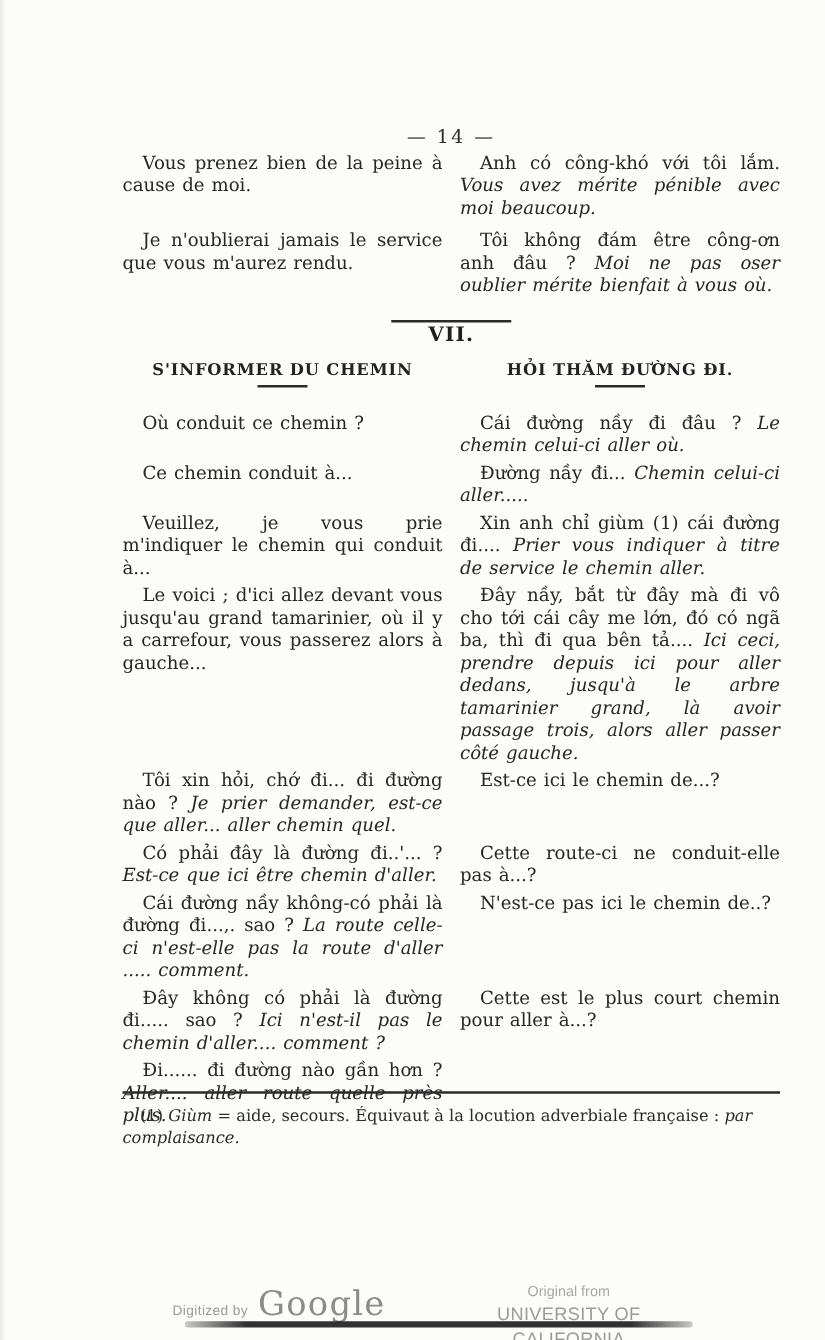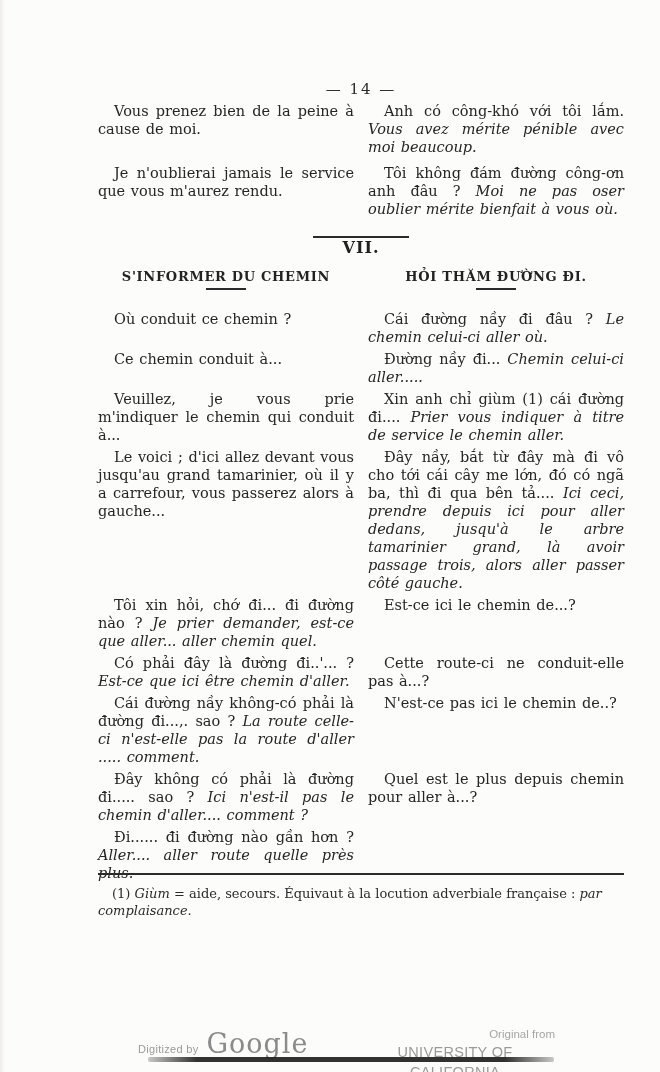--- a/index.html
+++ b/index.html
@@ -12,21 +12,21 @@
     color:#262626;
   }
   .page-edge{
     position:absolute;left:0;top:0;width:5px;height:100%;
     background:linear-gradient(90deg,#ecebe7,#fcfcfb);
   }
   .text-area{
     position:relative;
     width:526px;
     margin-left:98px;
-    padding-top:80px;
+    padding-top:100px;
   }
   .page-number{
     text-align:center;
     font-size:15px;
     letter-spacing:2px;
     color:#2b2b2b;
   }
   .pair-grid{
     display:grid;
     grid-template-columns:256px 256px;
@@ -94,21 +94,21 @@
     font-family:"DejaVu Serif",serif;
     font-size:27px;color:#8b8b8b;letter-spacing:1px;
   }
   .original-from{
     position:absolute;
     left:355px;top:1026px;width:200px;
     text-align:center;
     font-family:"Liberation Sans",sans-serif;
     line-height:1.4;
   }
-  .original-from-label{font-size:11.5px;color:#a7a7a7;display:block;text-align:right;}
+  .original-from-label{font-size:11.5px;color:#a7a7a7;display:block;}
   .institution{font-size:14.5px;color:#9a9a9a;display:block;letter-spacing:0.3px;}
   .scan-bar{
     position:absolute;
     left:148px;top:1057px;width:406px;height:5px;
     border-radius:2px;
     background:linear-gradient(90deg,rgba(45,45,45,0.25),rgba(32,32,32,0.92) 12%,rgba(32,32,32,0.92) 88%,rgba(45,45,45,0.25));
   }
 </style>
 </head>
 <body>
@@ -118,21 +118,21 @@
 
   <div class="text-area">
 
     <div class="page-number">— 14 —</div>
 
     <div class="pair-grid top-grid">
       <p class="para">Vous prenez bien de la peine à cause de moi.</p>
       <p class="para"><span>Anh có công-khó với tôi lắm.</span> <i>Vous avez mérite pénible avec moi beaucoup.</i></p>
 
       <p class="para">Je n'oublierai jamais le service que vous m'aurez rendu.</p>
-      <p class="para"><span>Tôi không đám đường công-ơn anh đâu ?</span> <i>Moi ne pas oser oublier mérite bienfait à vous où.</i></p>
+      <p class="para"><span>Tôi không đám être công-ơn anh đâu ?</span> <i>Moi ne pas oser oublier mérite bienfait à vous où.</i></p>
     </div>
 
     <div class="rule-divider"></div>
 
     <div class="numeral">VII.</div>
 
     <div class="pair-grid headers-grid">
       <div>
         <div class="col-header">S'INFORMER DU CHEMIN</div>
         <div class="header-underline"></div>
@@ -160,21 +160,21 @@
 
       <p class="para">Est-ce ici le chemin de...?</p>
       <p class="para"><span>Có phải đây là đường đi..'... ?</span> <i>Est-ce que ici être chemin d'aller.</i></p>
 
       <p class="para">Cette route-ci ne conduit-elle pas à...?</p>
       <p class="para"><span>Cái đường nầy không-có phải là đường đi...,. sao ?</span> <i>La route celle-ci n'est-elle pas la route d'aller ..... comment.</i></p>
 
       <p class="para">N'est-ce pas ici le chemin de..?</p>
       <p class="para"><span>Đây không có phải là đường đi..... sao ?</span> <i>Ici n'est-il pas le chemin d'aller.... comment ?</i></p>
 
-      <p class="para">Quel est le plus depuis chemin pour aller à...?</p>
+      <p class="para">Cette est le plus court chemin pour aller à...?</p>
       <p class="para"><span>Đi...... đi đường nào gần hơn ?</span> <i>Aller.... aller route quelle près plus.</i></p>
     </div>
   </div>
 
   <div class="footnote-block">
     <div class="footnote-rule"></div>
     <p class="footnote-text"><span>(1)</span> <i>Giùm</i> <span>= aide, secours. Équivaut à la locution adverbiale française : </span><i>par complaisance.</i></p>
   </div>
 
   <div class="digitized">

